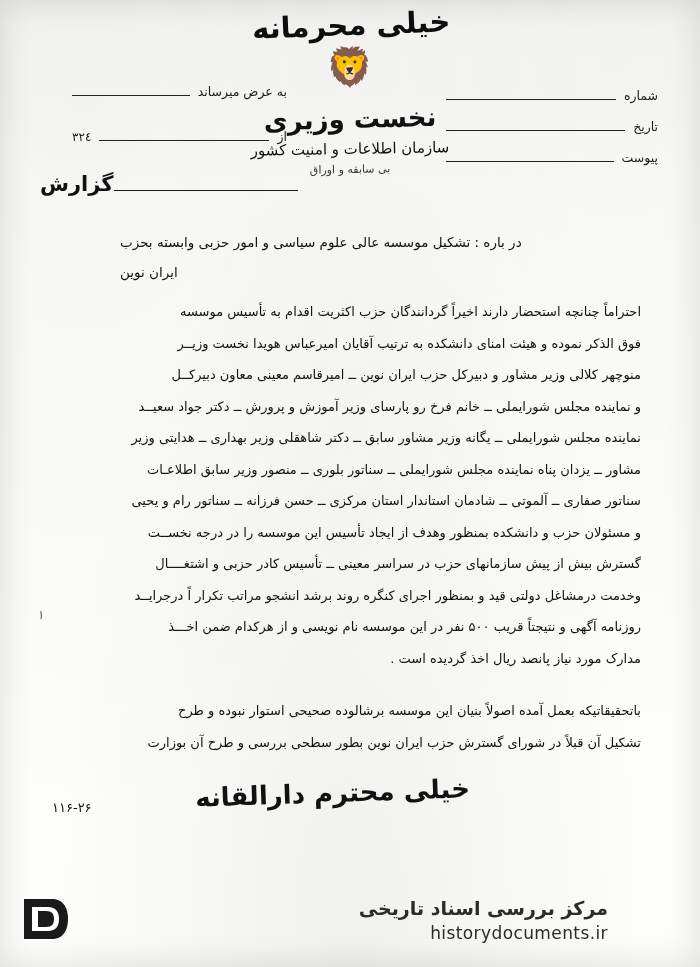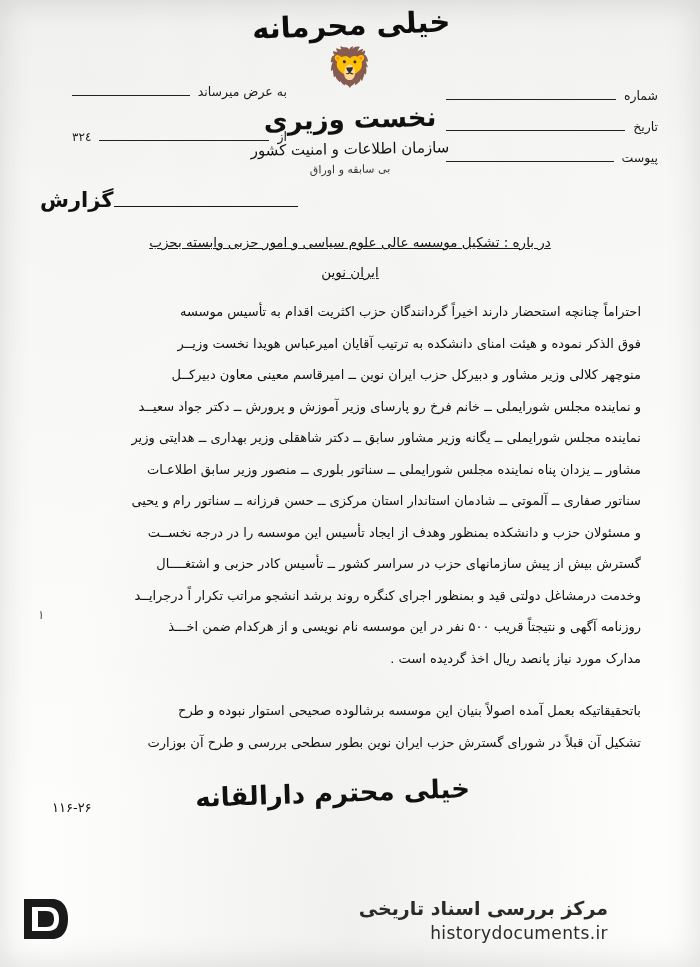--- a/index.html
+++ b/index.html
@@ -140,21 +140,21 @@
     height: 11px;
   }
   .form-row .val {
     font-size: 12px;
     white-space: nowrap;
   }
 
   
   .report-line {
     position: absolute;
-    top: 188px;
+    top: 172px;
     left: 40px;
     width: 258px;
     display: flex;
     align-items: baseline;
     gap: 0;
   }
   .report-line .rule {
     flex: 1 1 auto;
     border-bottom: 1.4px solid #1a1a1a;
     height: 14px;
@@ -165,24 +165,23 @@
     font-weight: 700;
     white-space: nowrap;
   }
 
   
   .subject {
     position: absolute;
     top: 228px;
     right: 120px;
     left: 120px;
-    text-align: center;
+    text-align: left;
     font-size: 13.5px;
     line-height: 28px;
-    text-decoration: underline;
   }
   .subject .ln2 {
     margin-top: 2px;
   }
 
   
   .body {
     position: absolute;
     top: 296px;
     right: 58px;
@@ -327,21 +326,21 @@
 
     <div class="body">
       <p class="hand">احتراماً چنانچه استحضار دارند اخیراً گردانندگان حزب اکثریت اقدام به تأسیس موسسه</p>
       <p class="hand">فوق الذکر نموده و هیئت امنای دانشکده به ترتیب آقایان امیرعباس هویدا نخست وزیــر</p>
       <p class="hand">منوچهر کلالی وزیر مشاور و دبیرکل حزب ایران نوین ــ امیرقاسم معینی معاون دبیرکــل</p>
       <p class="hand">و نماینده مجلس شورایملی ــ خانم فرخ رو پارسای وزیر آموزش و پرورش ــ دکتر جواد سعیــد</p>
       <p class="hand">نماینده مجلس شورایملی ــ یگانه وزیر مشاور سابق ــ دکتر شاهقلی وزیر بهداری ــ هدایتی وزیر</p>
       <p class="hand">مشاور ــ یزدان پناه نماینده مجلس شورایملی ــ سناتور بلوری ــ منصور وزیر سابق اطلاعـات</p>
       <p class="hand">سناتور صفاری ــ آلموتی ــ شادمان استاندار استان مرکزی ــ حسن فرزانه ــ سناتور رام و یحیی</p>
       <p class="hand">و مسئولان حزب و دانشکده بمنظور وهدف از ایجاد تأسیس این موسسه را در درجه نخســت</p>
-      <p class="hand">گسترش بیش از پیش سازمانهای حزب در سراسر کشور ــ تأسیس کادر حزبی و اشتغــــال</p>
+      <p class="hand">گسترش بیش از پیش سازمانهای حزب در سراسر معینی ــ تأسیس کادر حزبی و اشتغــــال</p>
       <p class="hand">وخدمت درمشاغل دولتی قید و بمنظور اجرای کنگره روند برشد انشجو مراتب تکرار اً درجرایــد</p>
       <p class="hand">روزنامه آگهی و نتیجتاً قریب ۵۰۰ نفر در این موسسه نام نویسی و از هرکدام ضمن اخـــذ</p>
       <p class="hand">مدارک مورد نیاز پانصد ریال اخذ گردیده است .</p>
       <div class="para-gap"></div>
       <p class="hand">باتحقیقاتیکه بعمل آمده اصولاً بنیان این موسسه برشالوده صحیحی استوار نبوده و طرح</p>
       <p class="hand">تشکیل آن قبلاً در شورای گسترش حزب ایران نوین بطور سطحی بررسی و طرح آن بوزارت</p>
     </div>
 
     <div class="margin-mark hand">۱</div>
 

